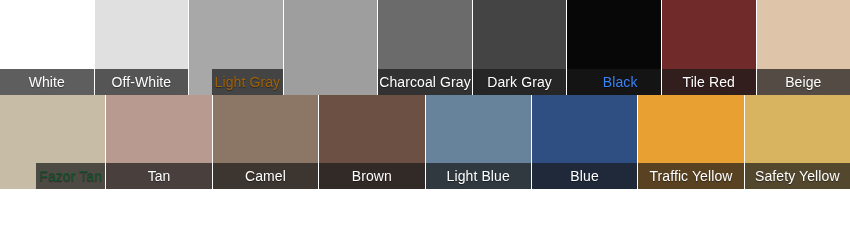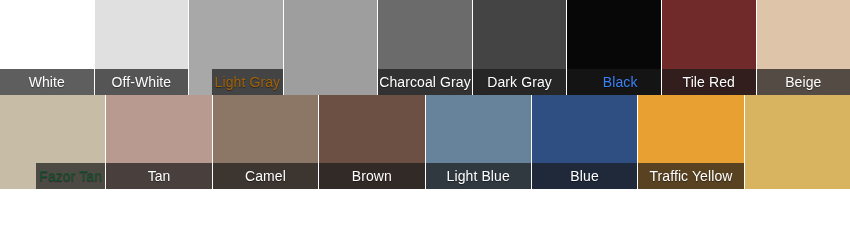--- a/index.html
+++ b/index.html
@@ -129,15 +129,16 @@
       <div class="swatch">
         <div class="swatch-color" style="background-color: rgb(47, 79, 130);"></div>
         <div class="swatch-label" style="background: rgba(26, 26, 26, 0.7); color: rgb(255, 255, 255);">Blue</div>
       </div>
       <div class="swatch">
         <div class="swatch-color" style="background-color: rgb(233, 160, 51);"></div>
         <div class="swatch-label" style="background: rgba(26, 26, 26, 0.7); color: rgb(255, 255, 255);">Traffic Yellow</div>
       </div>
       <div class="swatch">
         <div class="swatch-color" style="background-color: rgb(217, 180, 96);"></div>
+        <div class="swatch-label" style="background: rgba(26, 26, 26, 0.7); color: rgb(255, 255, 255);">Safety Yellow</div>
       </div>
     </div>
 </div>
 
 </body></html>

